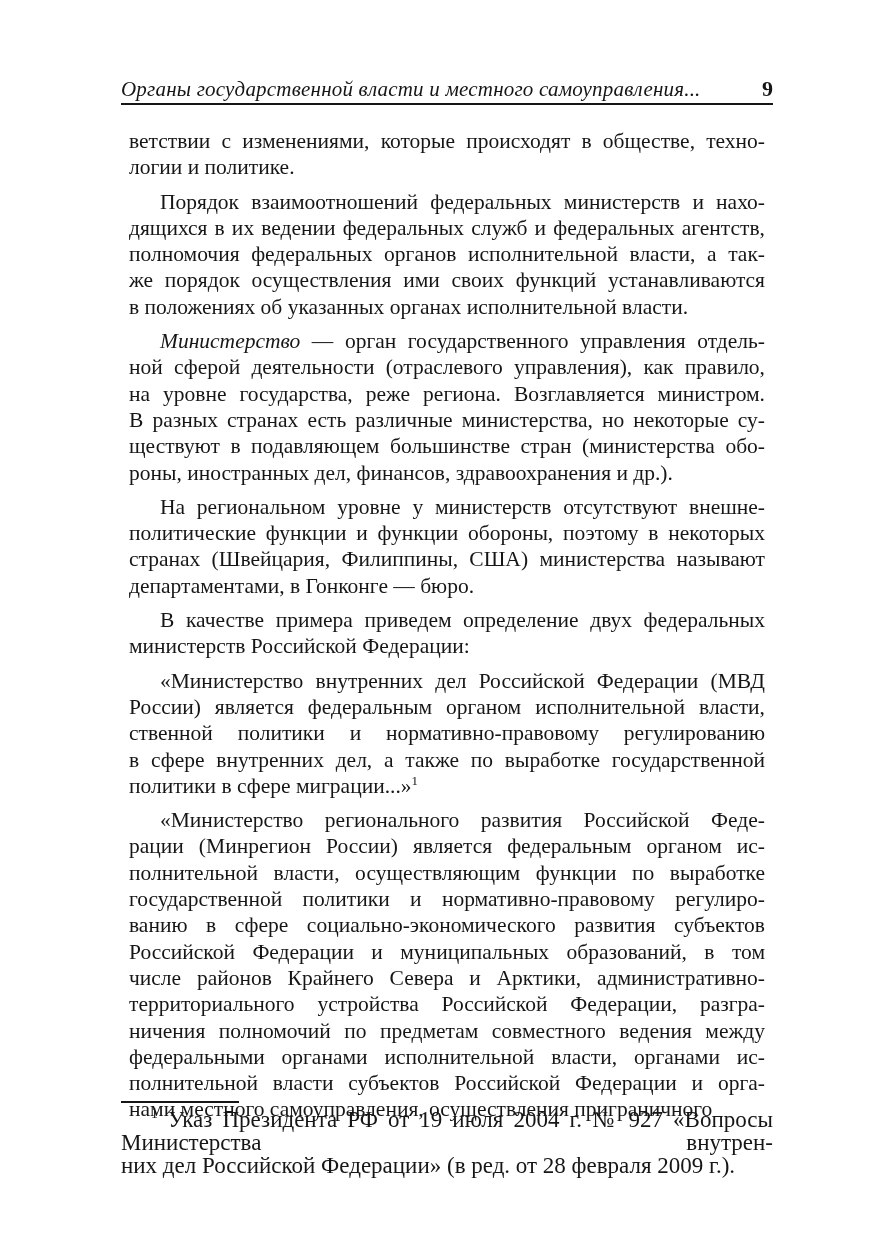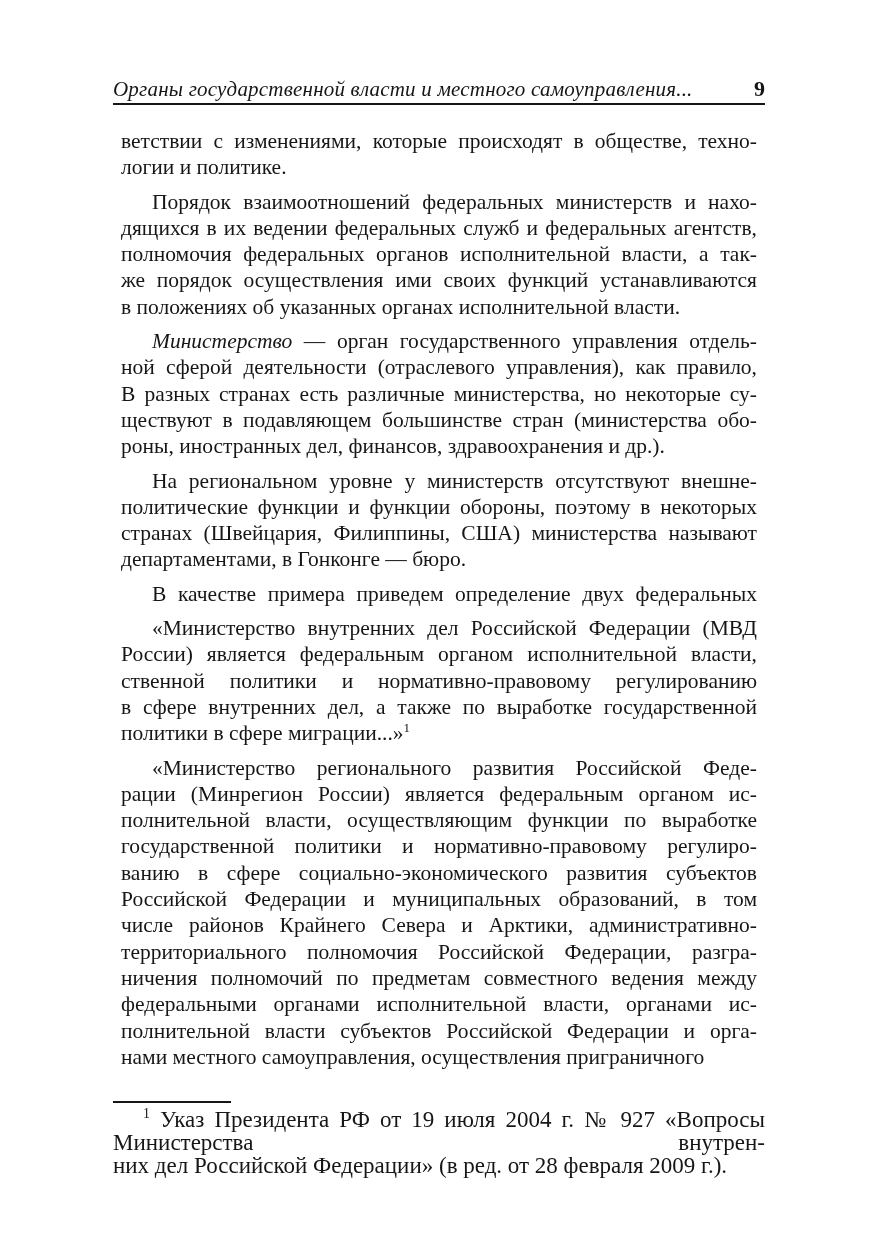--- a/index.html
+++ b/index.html
@@ -11,21 +11,21 @@
     position: relative;
     width: 876px;
     height: 1240px;
     background: #ffffff;
     color: #161616;
     font-family: "Liberation Serif", "DejaVu Serif", serif;
     overflow: hidden;
   }
   .content-col {
     position: absolute;
-    left: 113px;
+    left: 121px;
     width: 652px;
   }
   
   .running-head {
     top: 76px;
     height: 26px;
     display: flex;
     justify-content: space-between;
     align-items: baseline;
   }
@@ -103,49 +103,51 @@
       <div class="paragraph">
         <div class="line indented">Порядок взаимоотношений федеральных министерств и нахо-</div>
         <div class="line">дящихся в их ведении федеральных служб и федеральных агентств,</div>
         <div class="line">полномочия федеральных органов исполнительной власти, а так-</div>
         <div class="line">же порядок осуществления ими своих функций устанавливаются</div>
         <div class="line last">в положениях об указанных органах исполнительной власти.</div>
       </div>
       <div class="paragraph">
         <div class="line indented"><i>Министерство</i> — орган государственного управления отдель-</div>
         <div class="line">ной сферой деятельности (отраслевого управления), как правило,</div>
+        <div class="line">на уровне государства, реже региона. Возглавляется министром.</div>
         <div class="line">В разных странах есть различные министерства, но некоторые су-</div>
         <div class="line">ществуют в подавляющем большинстве стран (министерства обо-</div>
         <div class="line last">роны, иностранных дел, финансов, здравоохранения и др.).</div>
       </div>
       <div class="paragraph">
         <div class="line indented">На региональном уровне у министерств отсутствуют внешне-</div>
         <div class="line">политические функции и функции обороны, поэтому в некоторых</div>
         <div class="line">странах (Швейцария, Филиппины, США) министерства называют</div>
         <div class="line last">департаментами, в Гонконге — бюро.</div>
       </div>
       <div class="paragraph">
         <div class="line indented">В качестве примера приведем определение двух федеральных</div>
+        <div class="line last">министерств Российской Федерации:</div>
       </div>
       <div class="paragraph">
         <div class="line indented">«Министерство внутренних дел Российской Федерации (МВД</div>
         <div class="line">России) является федеральным органом исполнительной власти,</div>
         <div class="line">ственной политики и нормативно-правовому регулированию</div>
         <div class="line">в сфере внутренних дел, а также по выработке государственной</div>
         <div class="line last">политики в сфере миграции...»<sup>1</sup></div>
       </div>
       <div class="paragraph">
         <div class="line indented">«Министерство регионального развития Российской Феде-</div>
         <div class="line">рации (Минрегион России) является федеральным органом ис-</div>
         <div class="line">полнительной власти, осуществляющим функции по выработке</div>
         <div class="line">государственной политики и нормативно-правовому регулиро-</div>
         <div class="line">ванию в сфере социально-экономического развития субъектов</div>
         <div class="line">Российской Федерации и муниципальных образований, в том</div>
         <div class="line">числе районов Крайнего Севера и Арктики, административно-</div>
-        <div class="line">территориального полномочия Российской Федерации, разгра-</div>
+        <div class="line">территориального устройства Российской Федерации, разгра-</div>
         <div class="line">ничения полномочий по предметам совместного ведения между</div>
         <div class="line">федеральными органами исполнительной власти, органами ис-</div>
         <div class="line">полнительной власти субъектов Российской Федерации и орга-</div>
         <div class="line last">нами местного самоуправления, осуществления приграничного</div>
       </div>
     </main>
 
   <div class="content-col footnote-rule"></div>
 
   <div class="content-col footnote">

